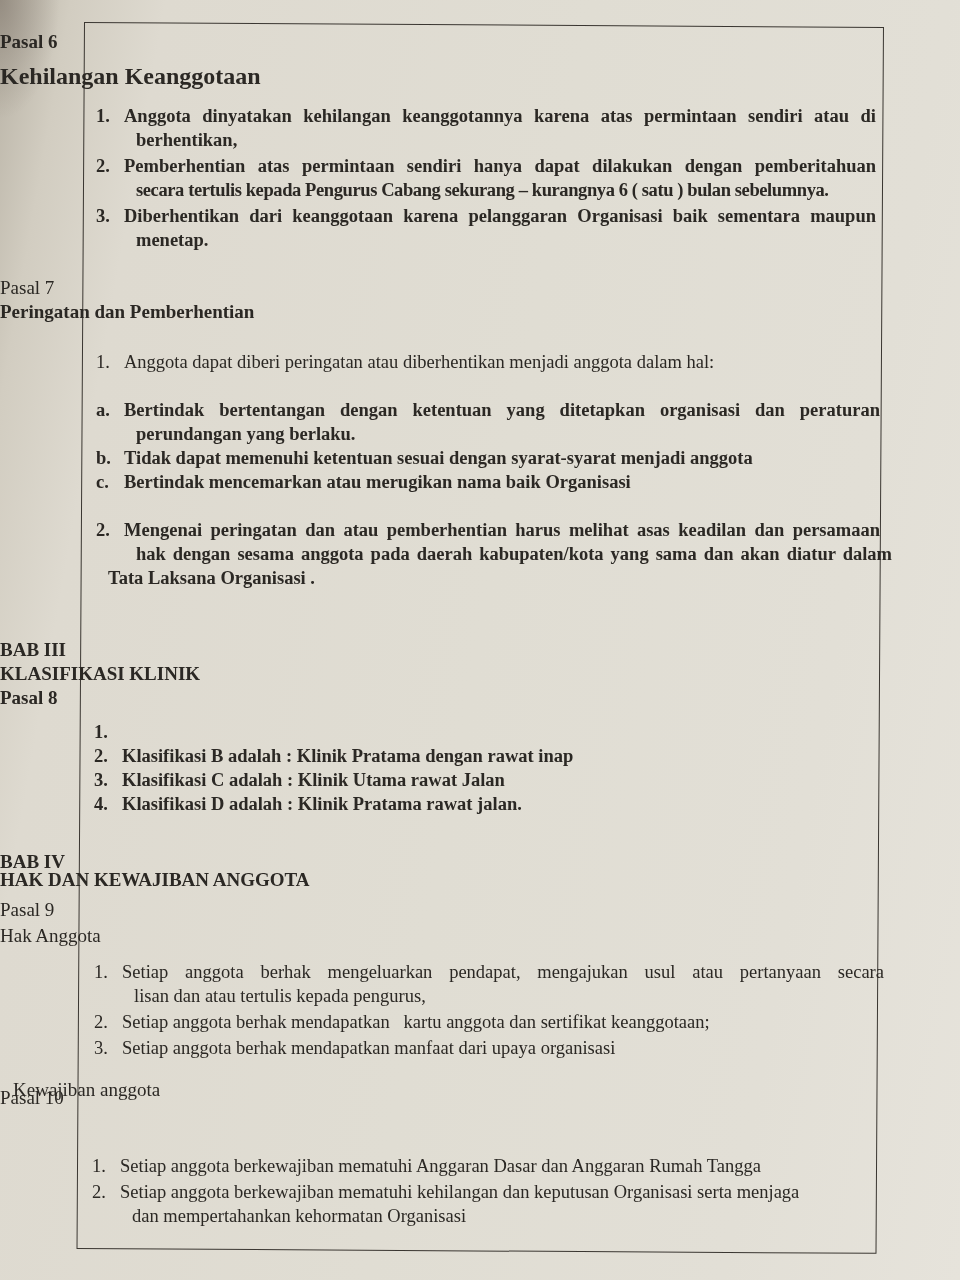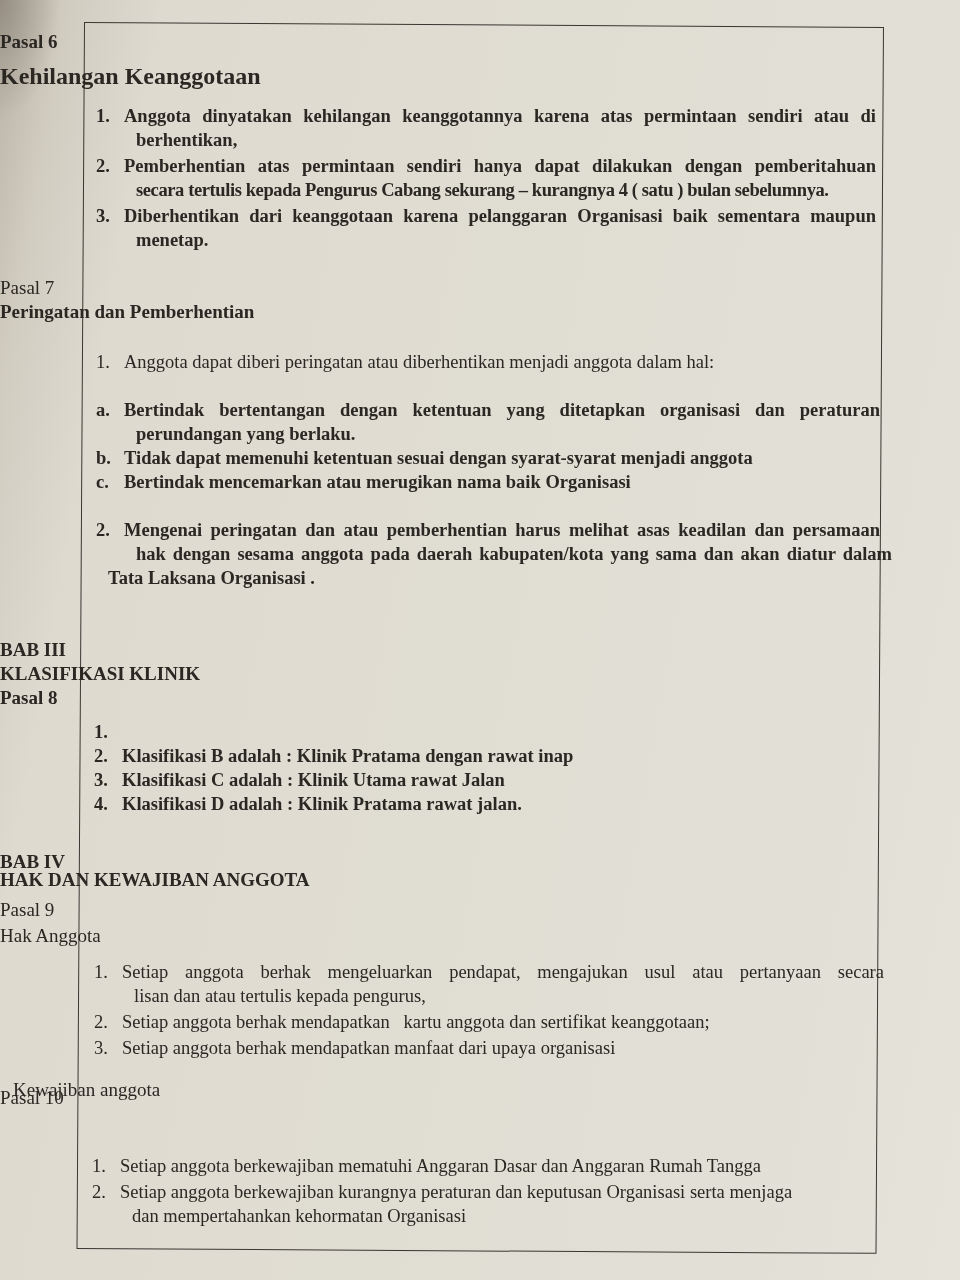--- a/index.html
+++ b/index.html
@@ -90,21 +90,21 @@
 <div class="block center bold" style="top:64px; font-size:24px;">Kehilangan Keanggotaan</div>
 
 <div class="list-item bold" style="left:96px; top:104px; width:780px; height:48px;">
   <span class="num">1.</span>
   <span class="txt justify" style="width:752px;">Anggota dinyatakan kehilangan keanggotannya karena atas permintaan sendiri atau di</span>
   <span class="txt2">berhentikan,</span>
 </div>
 <div class="list-item bold" style="left:96px; top:154px; width:780px; height:48px;">
   <span class="num">2.</span>
   <span class="txt justify" style="width:752px;">Pemberhentian atas permintaan sendiri hanya dapat dilakukan dengan pemberitahuan</span>
-  <span class="txt2" style="letter-spacing:-0.4px;">secara tertulis kepada Pengurus Cabang sekurang – kurangnya 4 ( satu ) bulan sebelumnya.</span>
+  <span class="txt2" style="letter-spacing:-0.4px;">secara tertulis kepada Pengurus Cabang sekurang – kurangnya 6 ( satu ) bulan sebelumnya.</span>
 </div>
 <div class="list-item bold" style="left:96px; top:204px; width:780px; height:48px;">
   <span class="num">3.</span>
   <span class="txt justify" style="width:752px;">Diberhentikan dari keanggotaan karena pelanggaran Organisasi baik sementara maupun</span>
   <span class="txt2">menetap.</span>
 </div>
 
 <div class="block center" style="top:276px;">Pasal 7</div>
 <div class="block center bold" style="top:300px;">Peringatan dan Pemberhentian</div>
 
@@ -175,15 +175,15 @@
 
 <div class="block center" style="top:1086px;">Pasal 10</div>
 <div class="block center" style="top:1078px;padding-left:13px;">Kewajiban anggota</div>
 
 <div class="list-item" style="left:92px; top:1154px; width:790px; height:24px;">
   <span class="num">1.</span>
   <span class="txt">Setiap anggota berkewajiban mematuhi Anggaran Dasar dan Anggaran Rumah Tangga</span>
 </div>
 <div class="list-item" style="left:92px; top:1180px; width:790px; height:48px;">
   <span class="num">2.</span>
-  <span class="txt">Setiap anggota berkewajiban kurangnya peraturan dan keputusan Organisasi serta menjaga</span>
+  <span class="txt">Setiap anggota berkewajiban mematuhi kehilangan dan keputusan Organisasi serta menjaga</span>
   <span class="txt2">dan mempertahankan kehormatan Organisasi</span>
 </div>
 
 </body></html>

